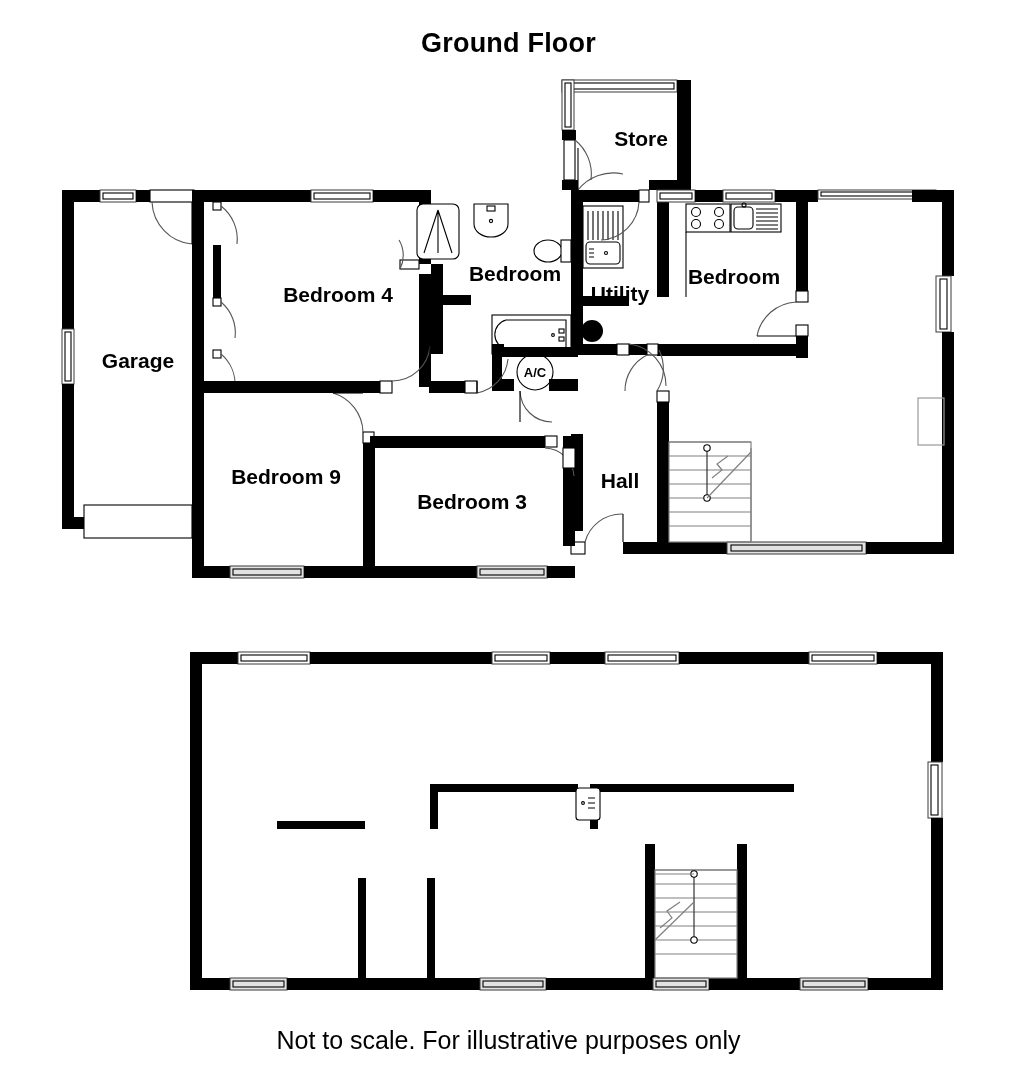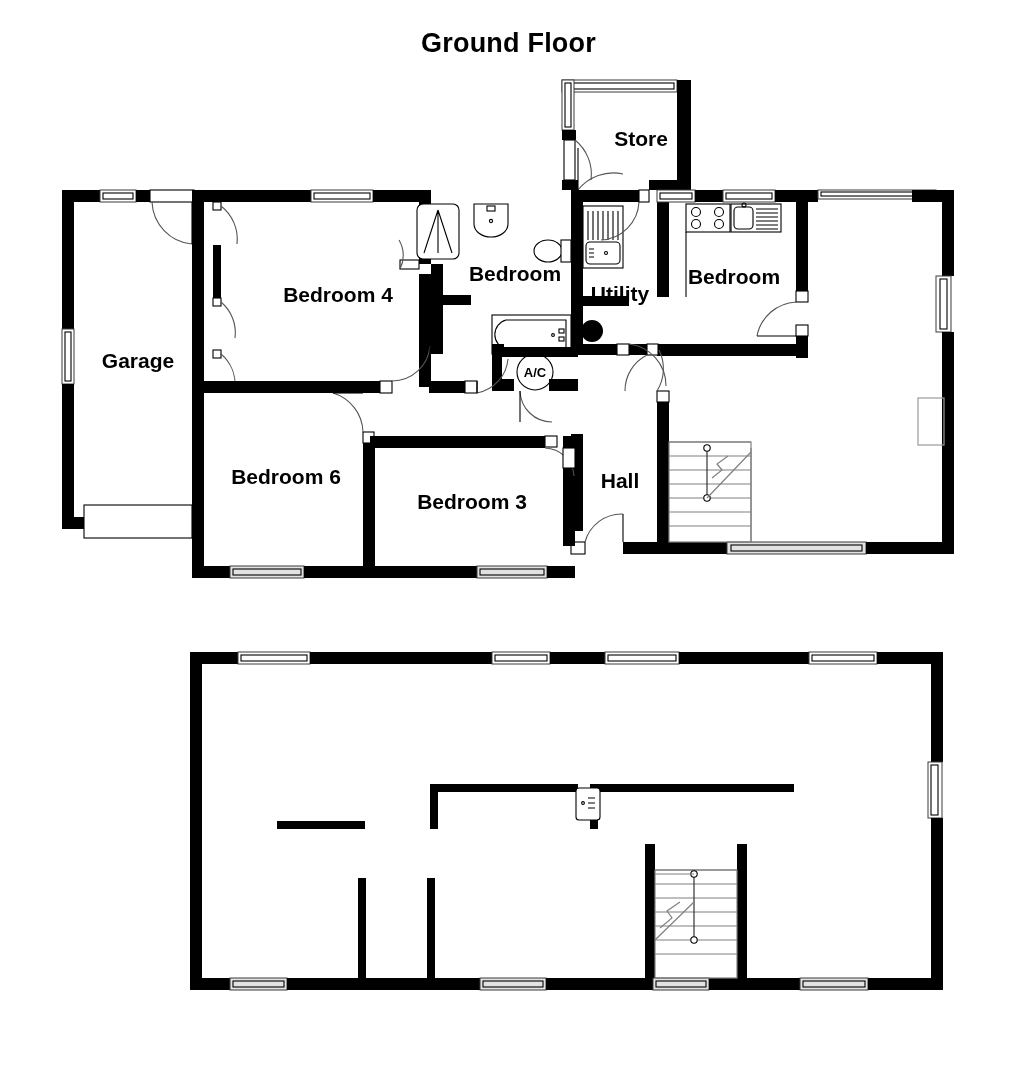--- a/index.html
+++ b/index.html
@@ -299,21 +299,21 @@
     <path class="swing" d="M 629 336 A 42 42 0 0 1 666 378"></path>
 
     <rect class="wall" x="571" y="336" width="12" height="11"></rect>
 
     <rect class="wall" x="492" y="336" width="12" height="12"></rect>
 
   </svg>
 
   <div class="room-label" style="left:58px;  top:342px; width:160px;">Garage</div>
   <div class="room-label" style="left:248px; top:276px; width:180px;">Bedroom 4</div>
-  <div class="room-label" style="left:196px; top:458px; width:180px;">Bedroom 6</div>
+  <div class="room-label" style="left:196px; top:458px; width:180px;">Bedroom 9</div>
   <div class="room-label" style="left:382px; top:483px; width:180px;">Bedroom 3</div>
   <div class="room-label" style="left:440px; top:255px; width:150px;">Bedroom</div>
   <div class="room-label" style="left:570px; top:255px; width:100px;margin-top:20px;">Utility</div>
   <div class="room-label" style="left:678px; top:258px; width:112px;">Bedroom</div>
   <div class="room-label" style="left:586px; top:120px; width:110px;">Store</div>
   <div class="room-label" style="left:570px; top:430px; width:100px;margin-top:32px;">Hall</div>
 
 
   <svg width="1017" height="400" viewBox="0 0 1017 400" style="top:640px;">
 
@@ -375,14 +375,15 @@
     <path class="stair" d="M 655 222 L 737 222 M 655 236 L 737 236 M 655 250 L 737 250 M 655 264 L 737 264 M 655 278 L 737 278 M 655 292 L 737 292 M 655 306 L 737 306"></path>
     <line class="stairdark" x1="694" y1="226" x2="694" y2="292"></line>
     <circle class="thin2" cx="694" cy="226" r="3.2"></circle>
     <circle class="thin2" cx="694" cy="292" r="3.2"></circle>
     <path class="stair" d="M 655 292 L 694 254"></path>
     <path class="stair" d="M 660 280 L 672 270 L 667 263 L 680 254"></path>
     <line class="stair" x1="655" y1="226" x2="694" y2="226"></line>
 
   </svg>
 
+  <div class="footnote">Not to scale. For illustrative purposes only</div>
 
 </div>
 
 </body></html>

